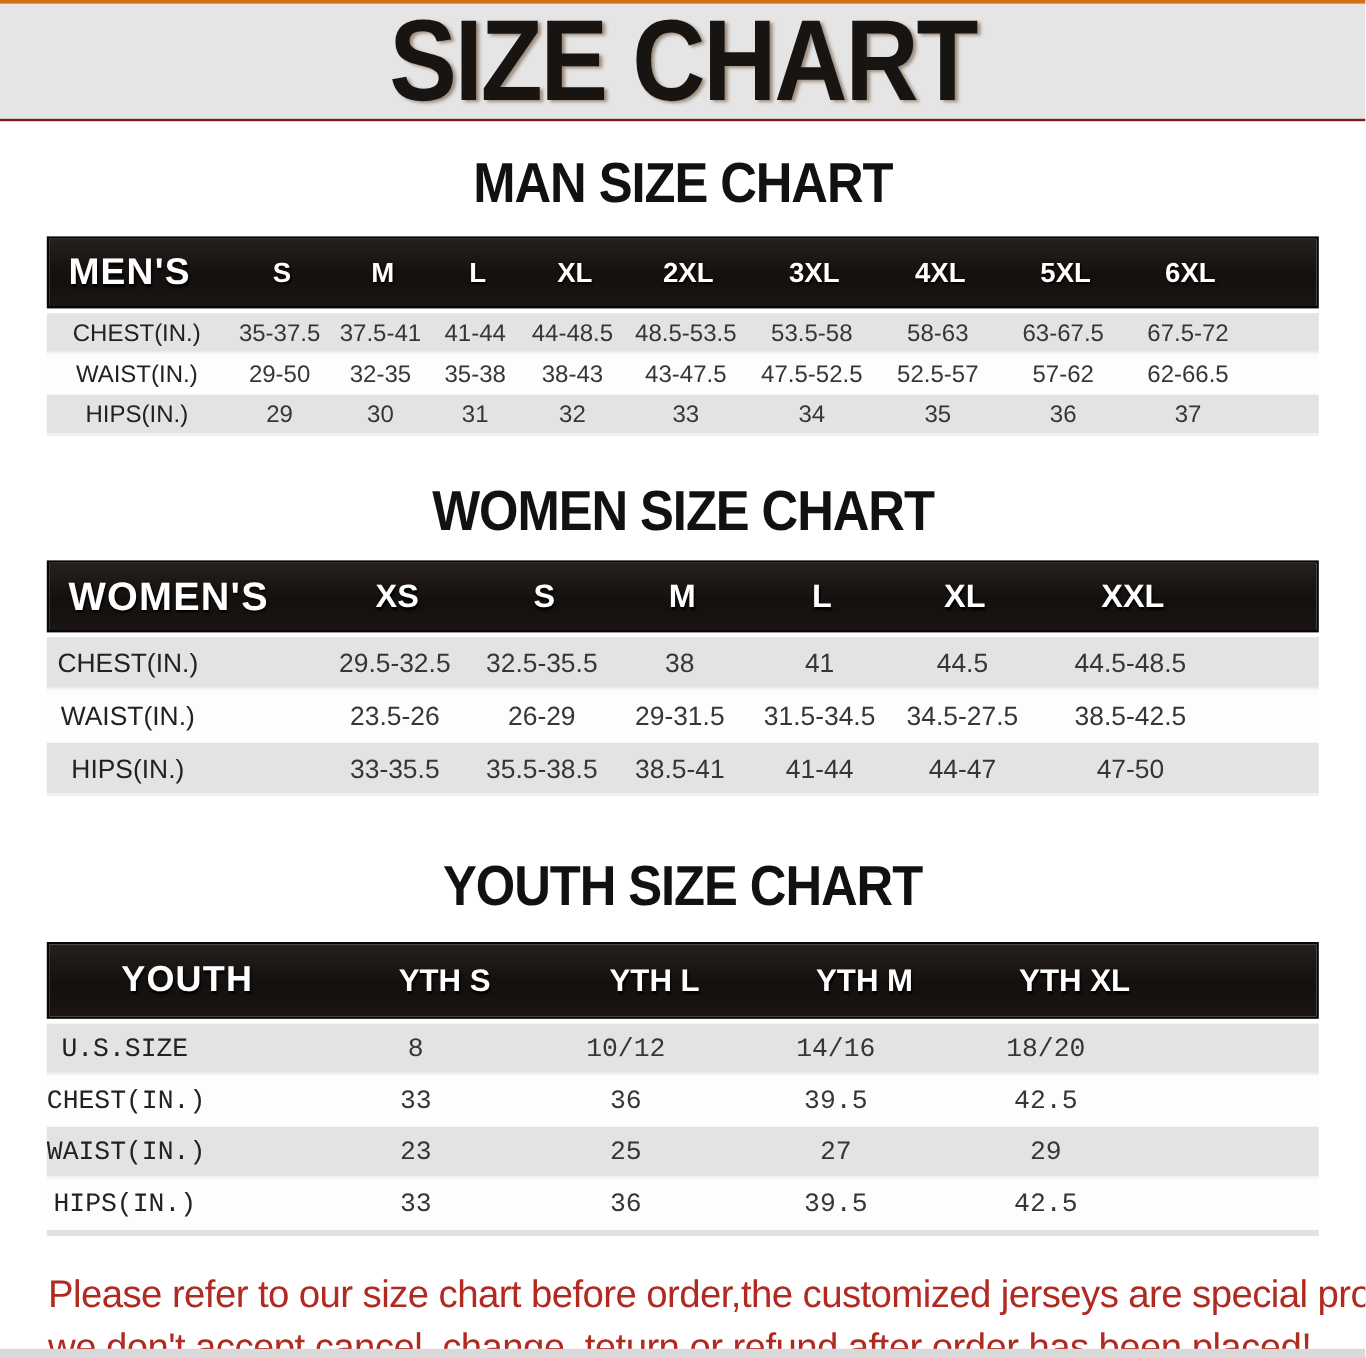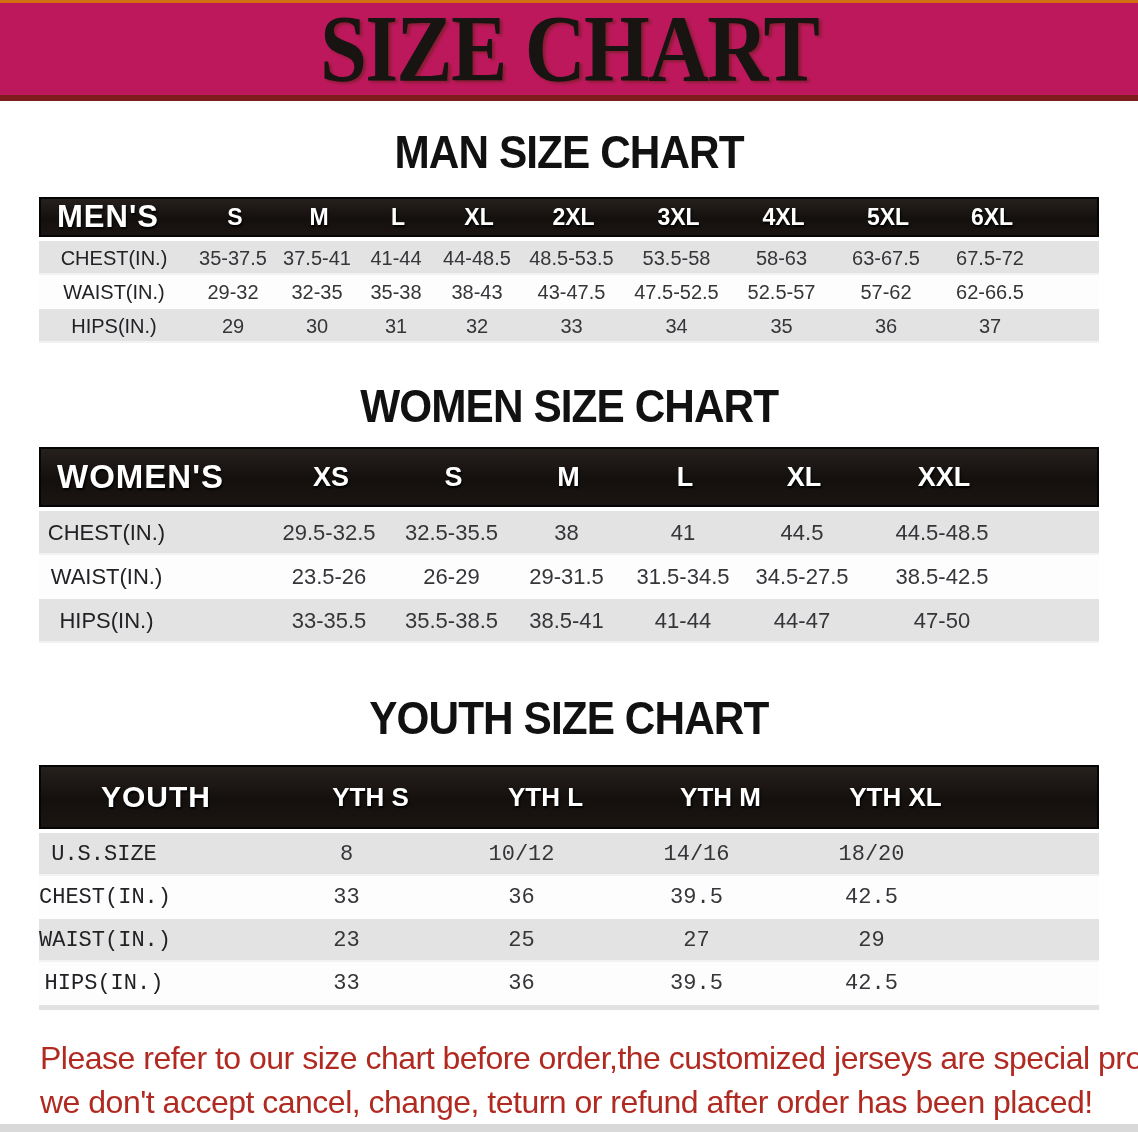--- a/index.html
+++ b/index.html
@@ -6,25 +6,25 @@
   .page{
     position:relative;
     width:1138px;height:1132px;
     background:#ffffff;
     overflow:hidden;
     font-family:"Liberation Sans", sans-serif;
   }
   
   .banner{
     height:101px;
-    background:#be185d;
+    background:#e5e5e5;
     border-top:3px solid #d26f12;
-    border-bottom:6px solid #7f1d1d;
+    border-bottom:2px solid #7f1d1d;
     box-sizing:border-box;
-    display:flex;align-items:center;justify-content:center;font-family:Liberation Serif, serif;
+    display:flex;align-items:center;justify-content:center;
   }
   .banner-title{
     font-size:96px;line-height:96px;
     font-weight:900;
     color:#181411;
     letter-spacing:-2px;
     transform:scaleX(0.88);
     transform-origin:center;
     text-shadow:3px 2px 3px rgba(70,35,0,0.45);
     white-space:nowrap;
@@ -49,21 +49,21 @@
   .row{display:grid;align-items:center;box-sizing:border-box;}
   .t-men   .row{grid-template-columns:150px 88px 80px 78px 84px 105px 105px 105px 104px 104px;padding-right:57px;}
   .t-women .row{grid-template-columns:225px 130px 115px 115px 118px 120px 160px;padding-right:77px;}
   .t-youth .row{grid-template-columns:220px 175px 175px 175px 175px;padding-right:140px;}
   .row.head{
     background:linear-gradient(#26201d,#14100e 55%,#1b1512);
     border:2px solid #050505;
     color:#ffffff;
     margin-bottom:4px;
   }
-  .t-men   .row.head{height:40px;}
+  .t-men   .row.head{height:60px;}
   .t-women .row.head{height:60px;}
   .t-youth .row.head{height:64px;}
   .cell{text-align:center;white-space:nowrap;}
   .row.head .cell{font-weight:700;text-shadow:1px 2px 2px #000;}
   .t-men   .row.head .cell{font-size:23px;}
   .t-women .row.head .cell{font-size:27px;}
   .t-youth .row.head .cell{font-size:26px;margin-left:44px;}
   .row.head .cell.label{
     text-align:left;padding-left:16px;
     font-weight:800;letter-spacing:1px;
@@ -128,21 +128,21 @@
           <div class="cell">41-44</div>
           <div class="cell">44-48.5</div>
           <div class="cell">48.5-53.5</div>
           <div class="cell">53.5-58</div>
           <div class="cell">58-63</div>
           <div class="cell">63-67.5</div>
           <div class="cell">67.5-72</div>
         </div>
         <div class="row body alt">
           <div class="cell label">WAIST(IN.)</div>
-          <div class="cell">29-32</div>
+          <div class="cell">29-50</div>
           <div class="cell">32-35</div>
           <div class="cell">35-38</div>
           <div class="cell">38-43</div>
           <div class="cell">43-47.5</div>
           <div class="cell">47.5-52.5</div>
           <div class="cell">52.5-57</div>
           <div class="cell">57-62</div>
           <div class="cell">62-66.5</div>
         </div>
         <div class="row body band">

